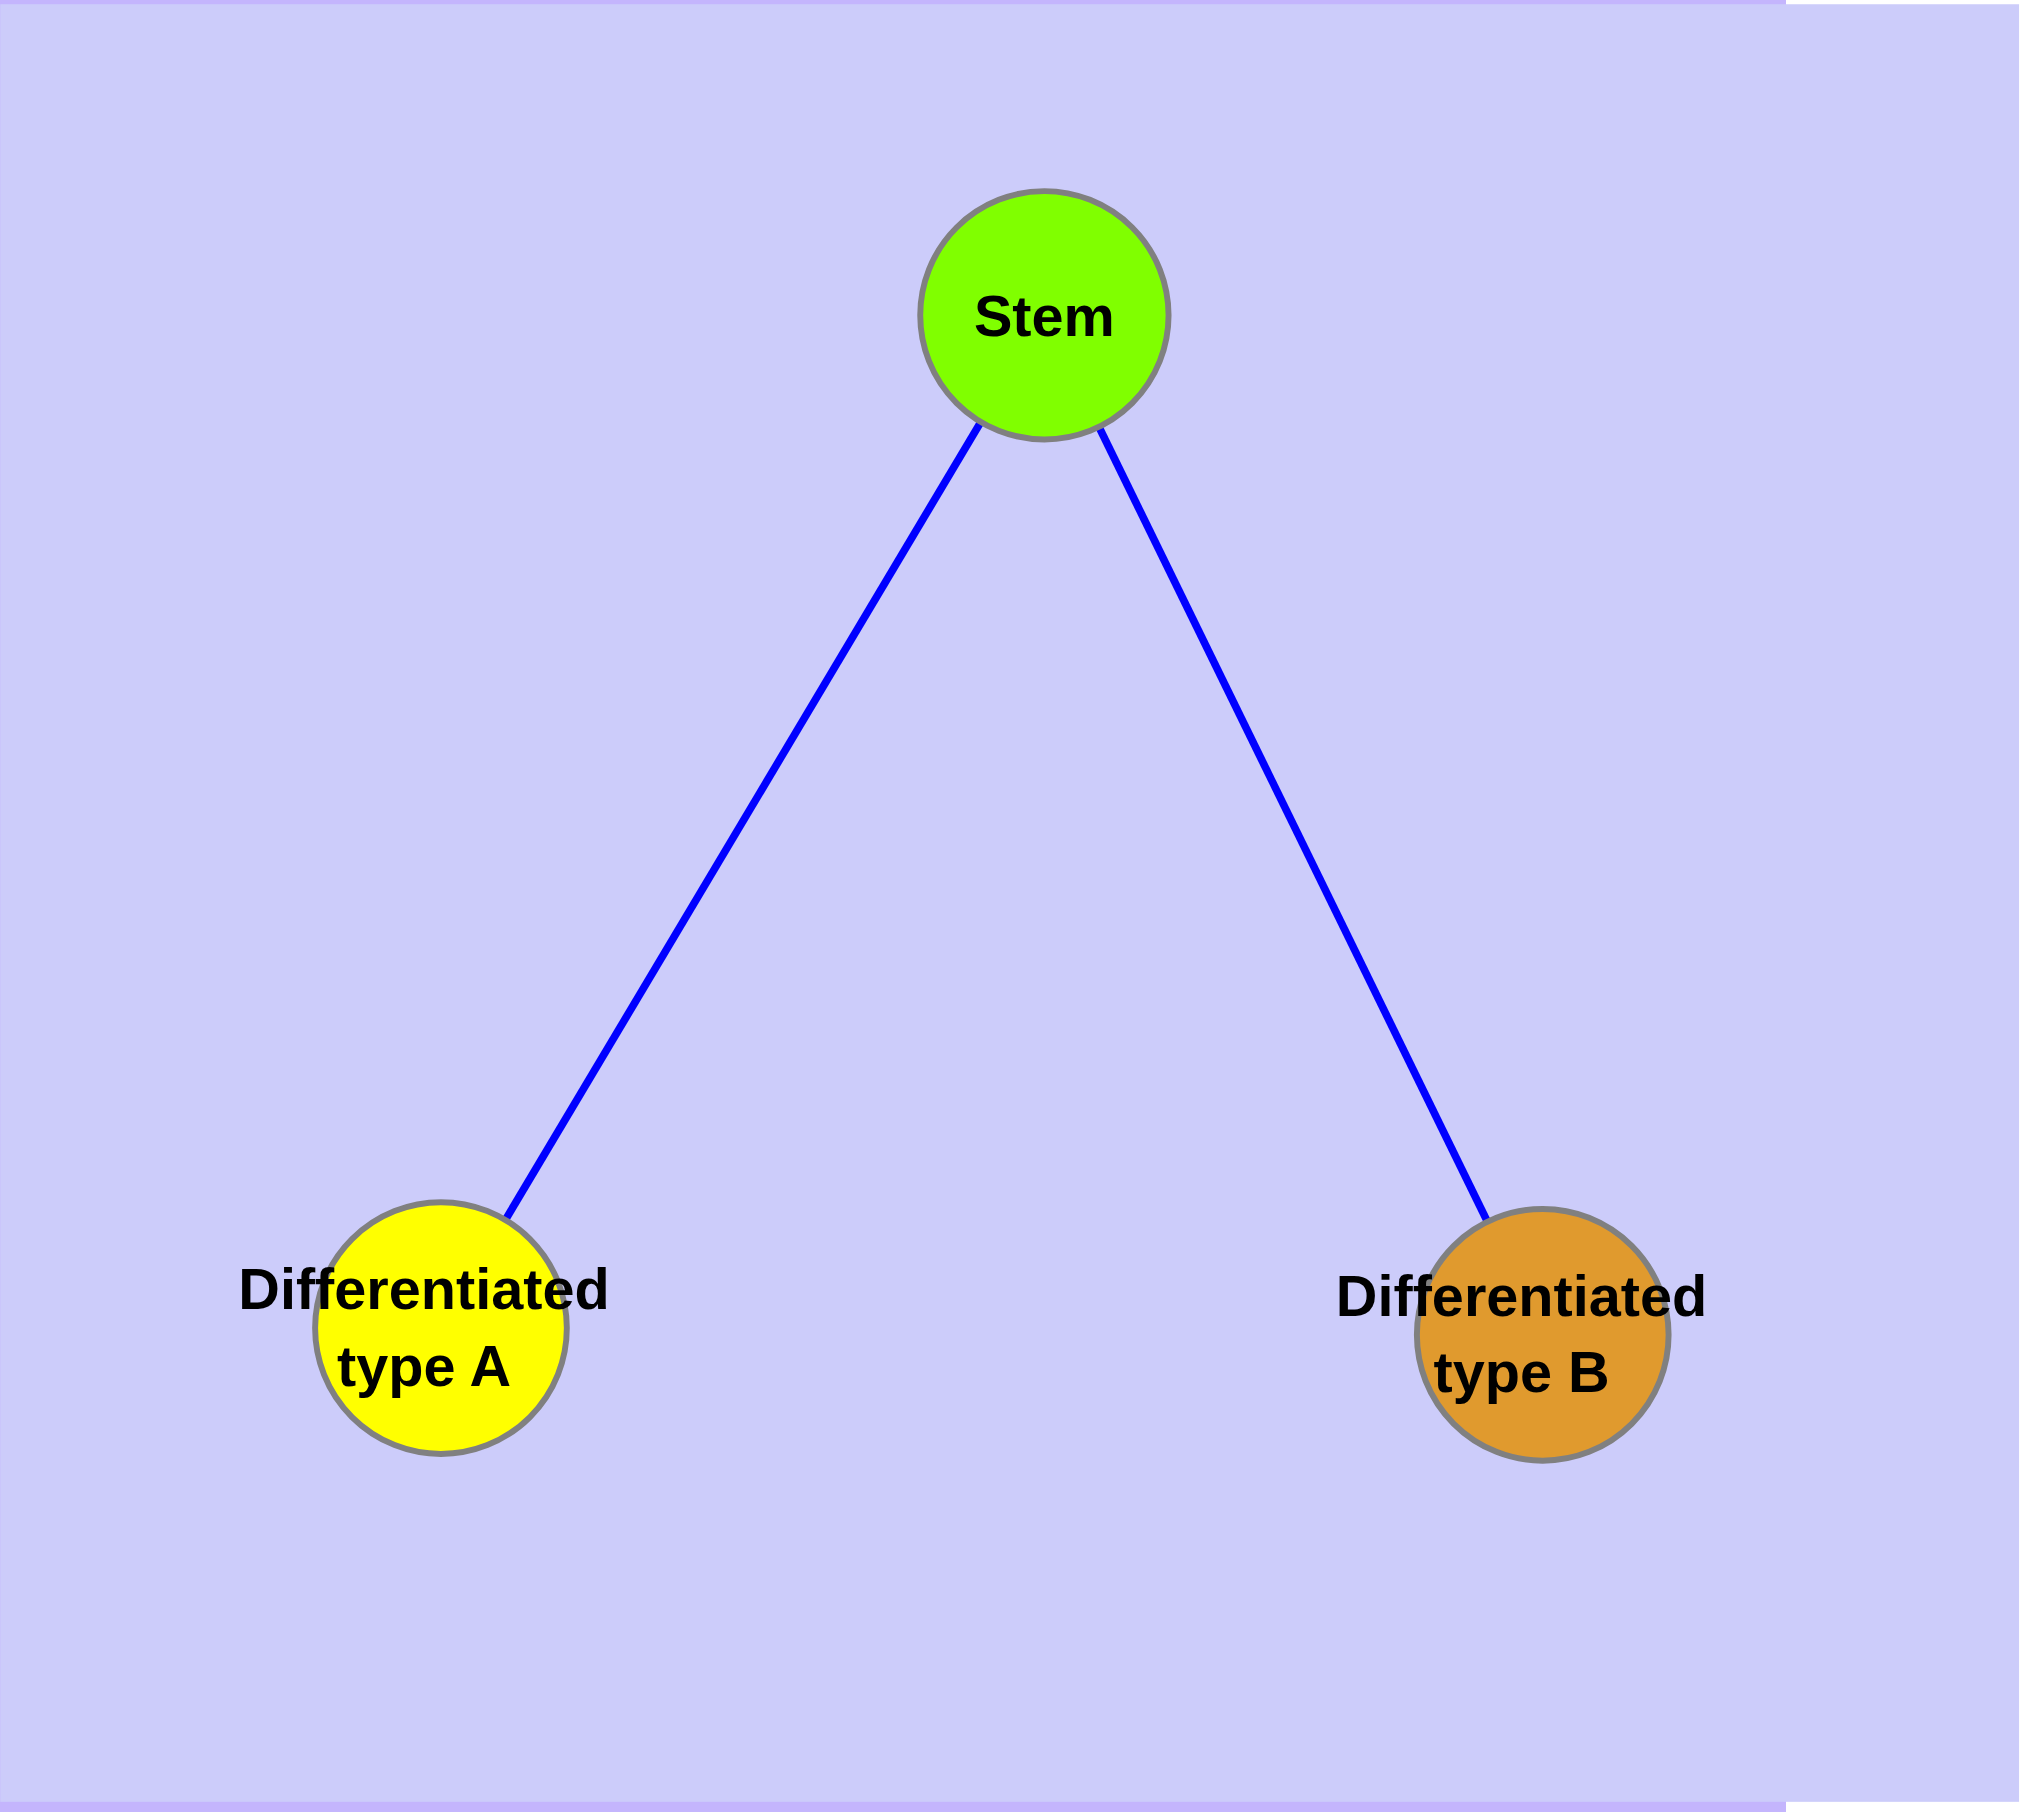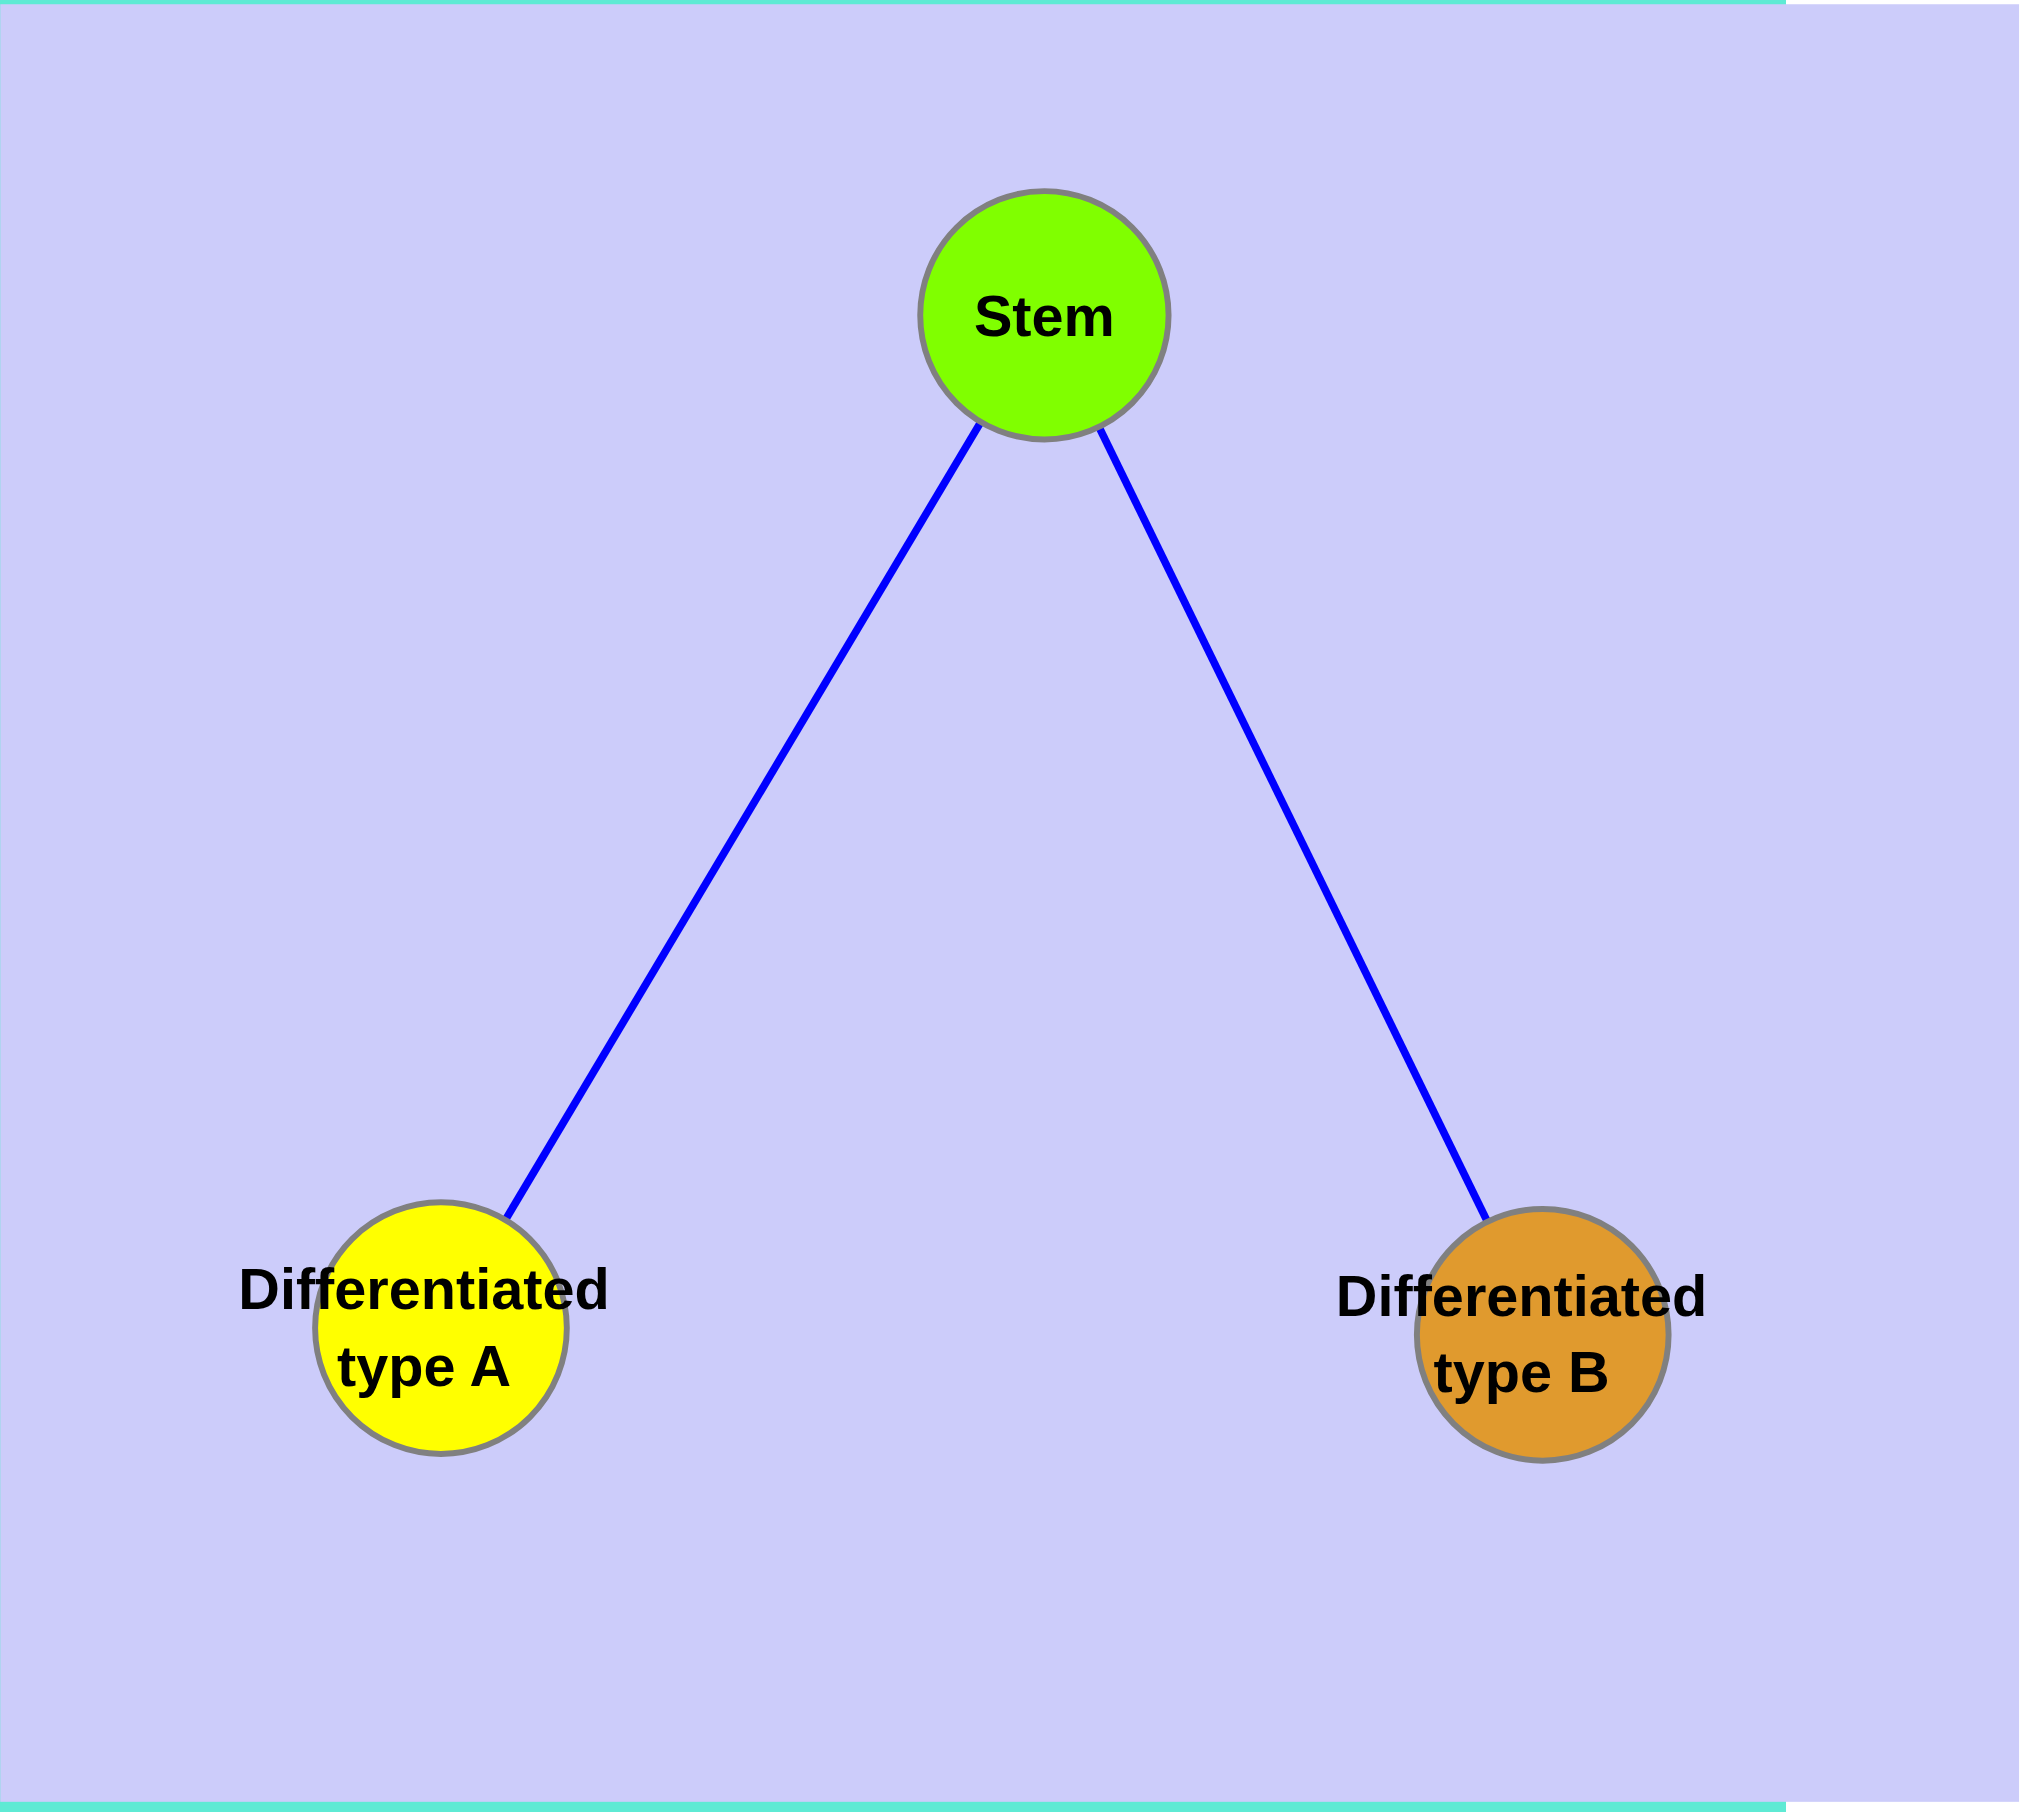--- a/index.html
+++ b/index.html
@@ -13,21 +13,21 @@
     height: 1812px;
     overflow: hidden;
     font-family: "Liberation Sans", sans-serif;
   }
   #graph-canvas {
     position: absolute;
     left: 0;
     top: 0;
     width: 1786px;
     height: 1812px;
-    background: #5eead4;
+    background: #c4b5fd;
   }
   #graph-svg {
     position: absolute;
     left: 0;
     top: 0;
     display: block;
   }
   .node-label-text {
     font-family: "Liberation Sans", sans-serif;
     font-weight: bold;

